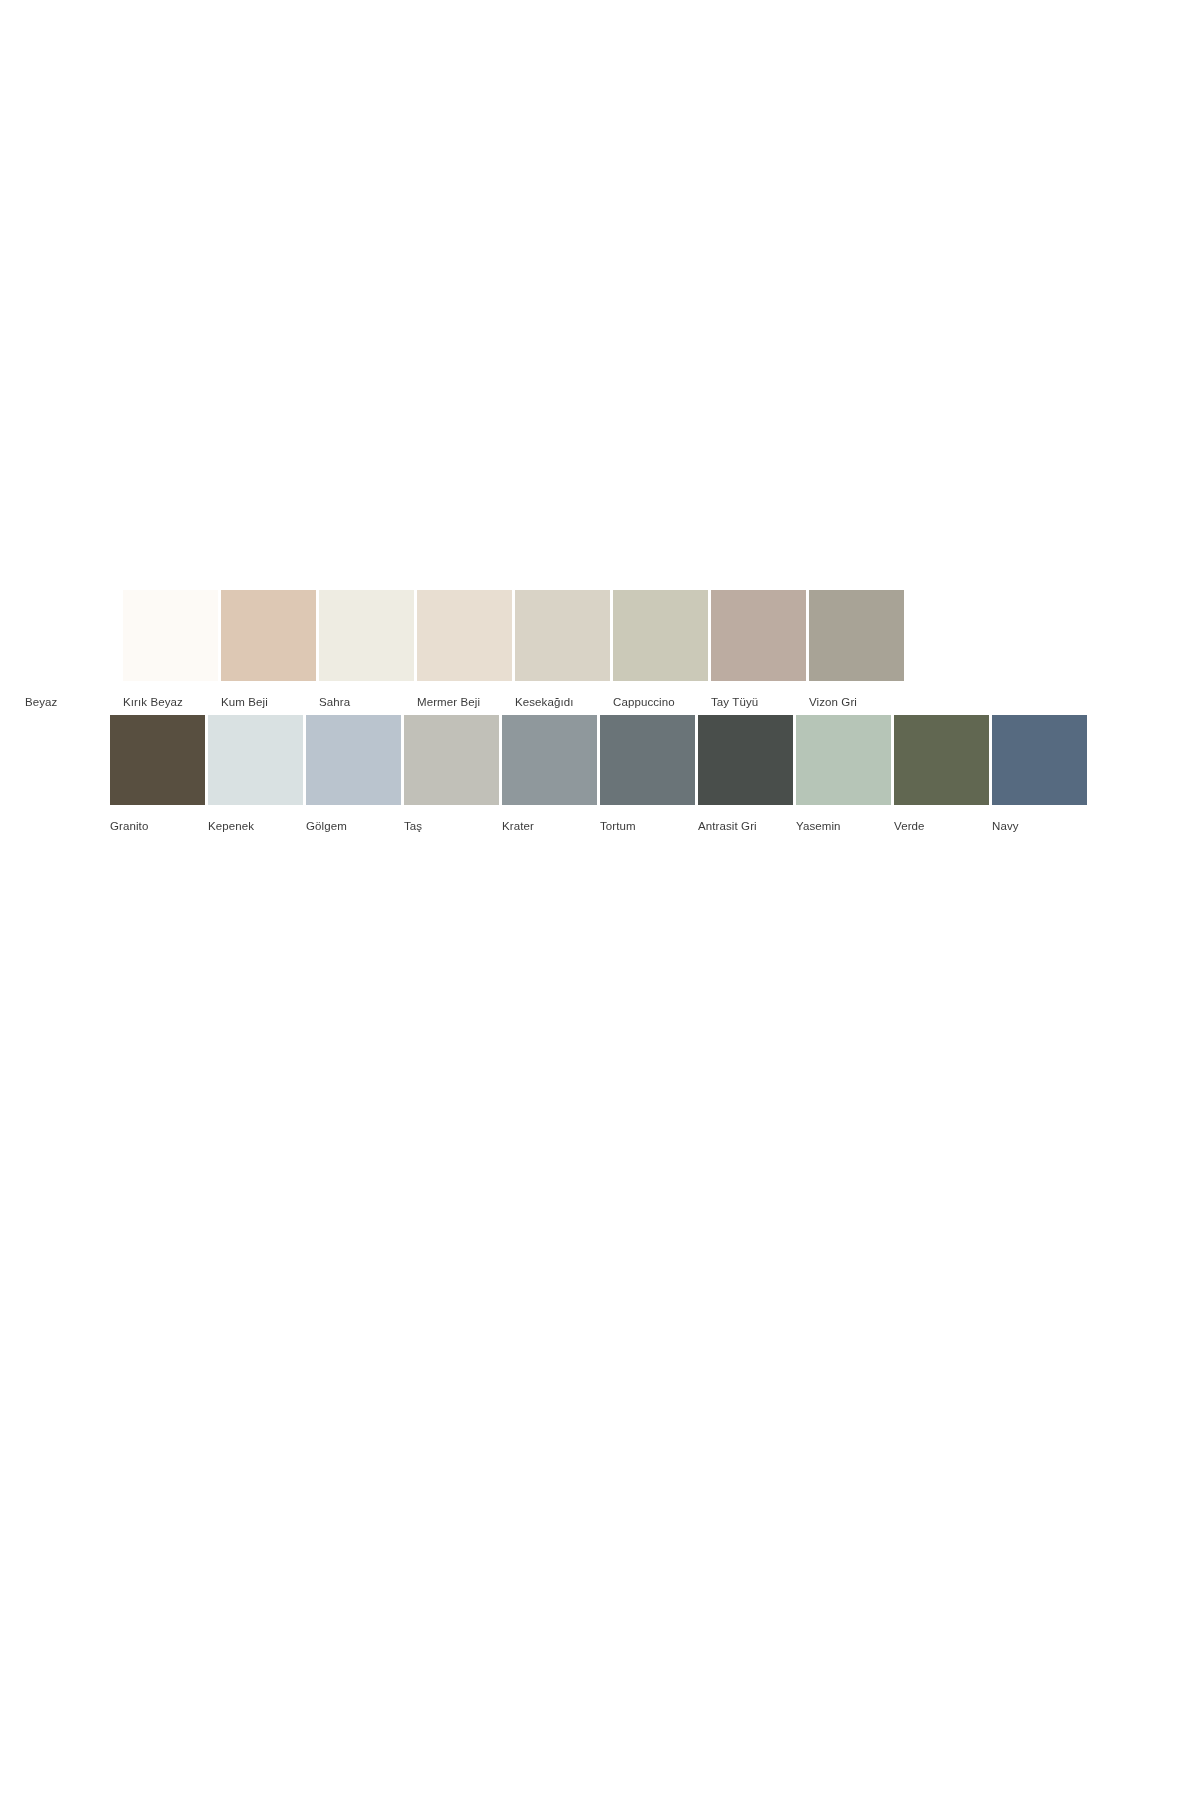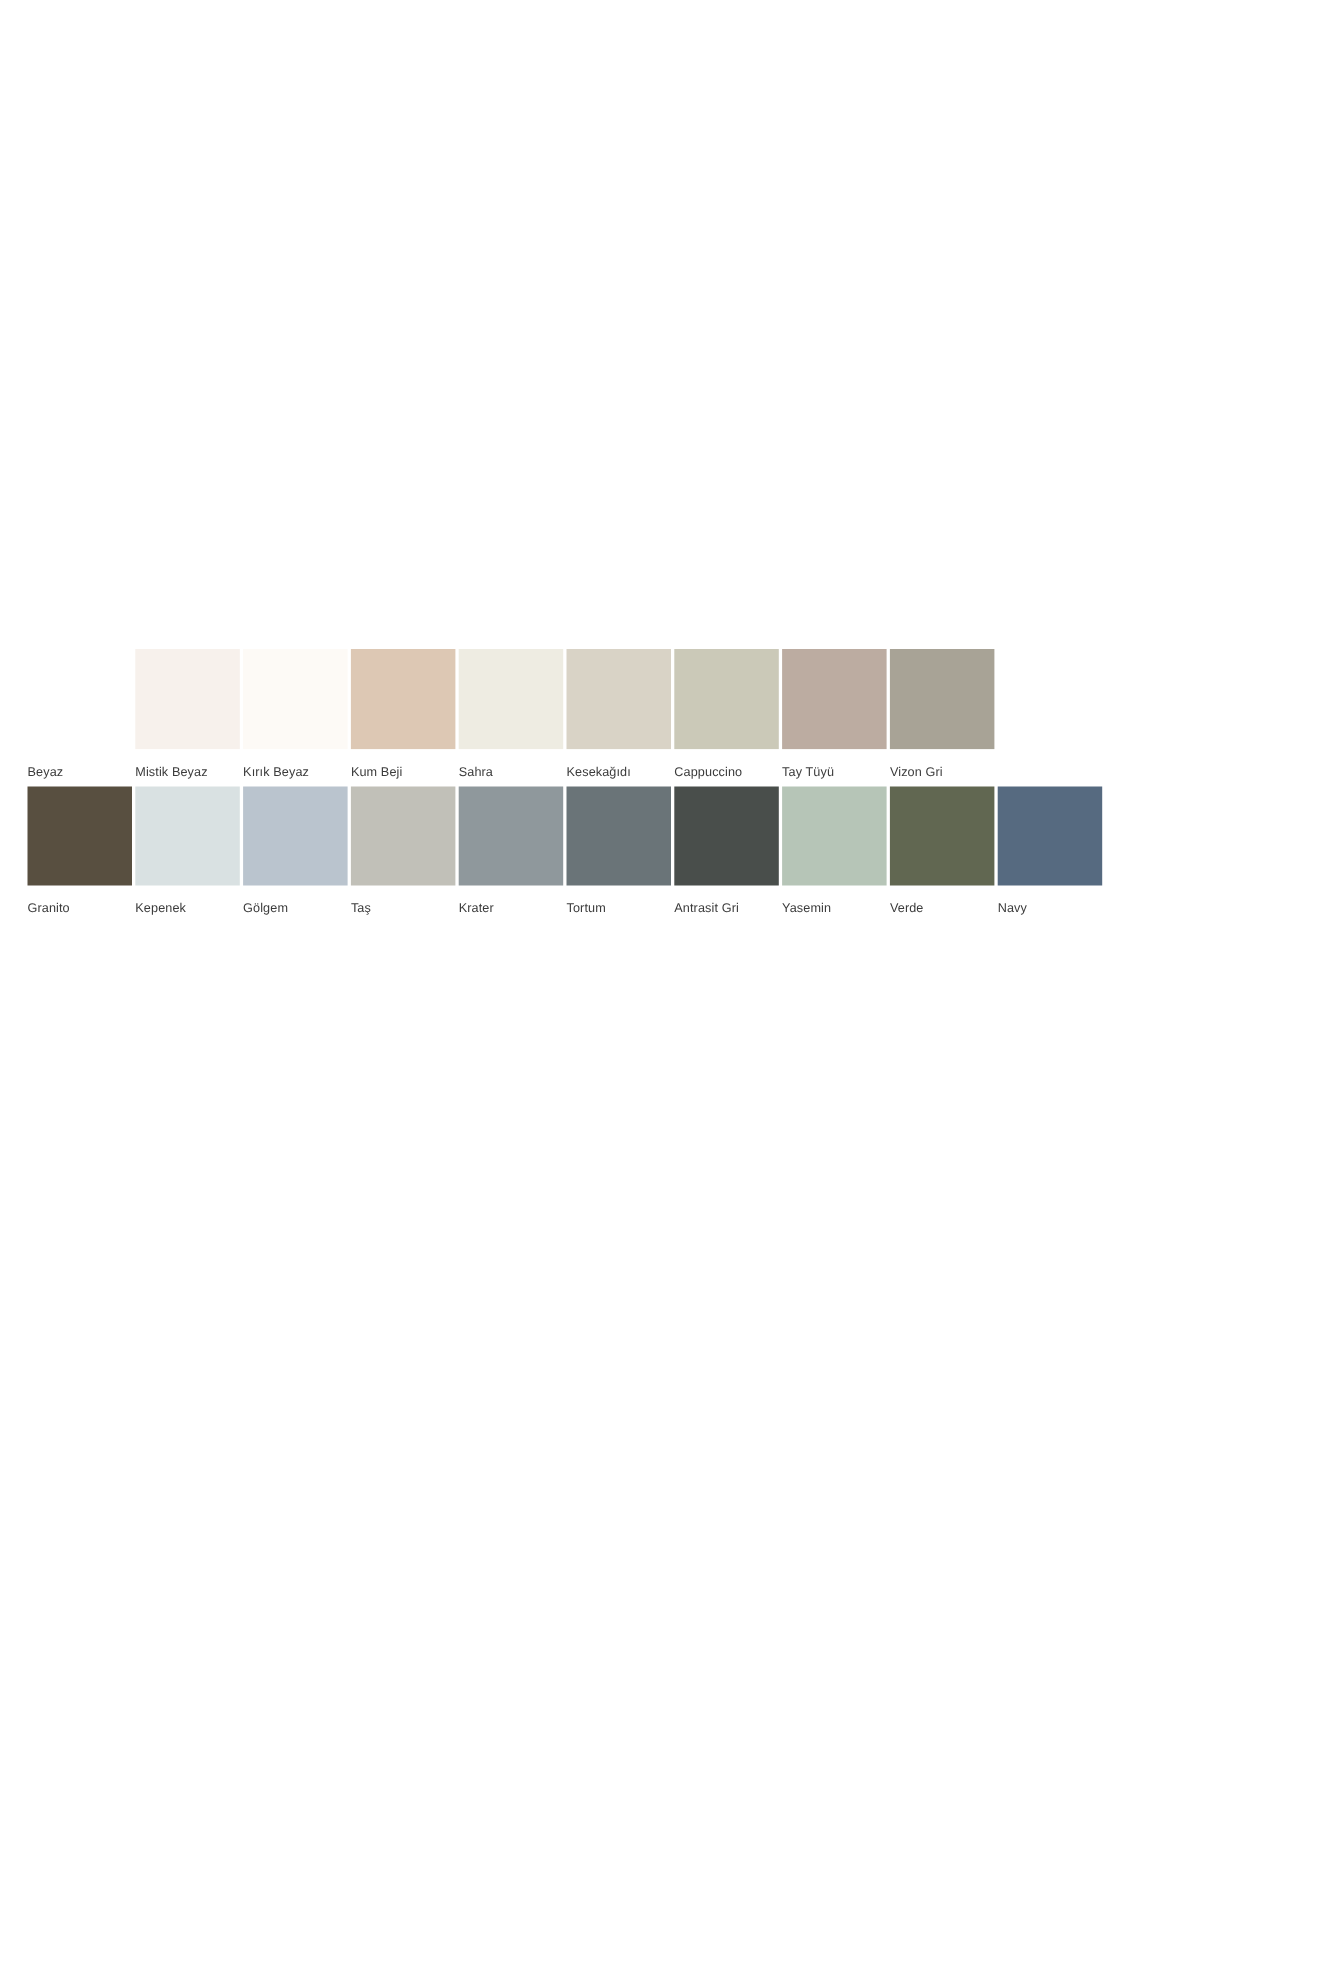--- a/index.html
+++ b/index.html
@@ -34,20 +34,21 @@
   .row-1 {
     left: 25px;
     top: 590px;
     width: 1150px;
   }
 
   .row-2 {
     left: 25px;
     top: 715px;
     width: 1150px;
+    justify-content: center;
   }
 
   .swatch-cell {
     width: 94px;
     margin-right: 4px;
     box-sizing: border-box;
   }
   .swatch-cell:last-child {
     margin-right: 0;
   }
@@ -84,40 +85,40 @@
 <div class="palette-board">
 
   <div class="row row-1">
 
     <div class="swatch-cell">
       <span class="swatch-chip" style="background-color: rgb(255, 255, 255);"></span>
       <span class="swatch-label" style="color: rgb(59, 59, 59);">Beyaz</span>
     </div>
 
 
-    <div class="swatch-cell">
-      <span class="swatch-chip" style="background-color: rgb(247, 241, 236);"></span>
-      <span class="swatch-label" style="color: rgb(59, 59, 59);">Mistik Beyaz</span>
-    </div>
 
     <div class="swatch-cell">
       <span class="swatch-chip" style="background-color: rgb(253, 250, 246);"></span>
       <span class="swatch-label" style="color: rgb(59, 59, 59);">Kırık Beyaz</span>
     </div>
 
     <div class="swatch-cell">
       <span class="swatch-chip" style="background-color: rgb(221, 200, 180);"></span>
       <span class="swatch-label" style="color: rgb(59, 59, 59);">Kum Beji</span>
     </div>
 
     <div class="swatch-cell">
       <span class="swatch-chip" style="background-color: rgb(238, 236, 226);"></span>
       <span class="swatch-label" style="color: rgb(59, 59, 59);">Sahra</span>
     </div>
 
+    <div class="swatch-cell">
+      <span class="swatch-chip" style="background-color: rgb(232, 222, 209);"></span>
+      <span class="swatch-label" style="color: rgb(59, 59, 59);">Mermer Beji</span>
+    </div>
 
     <div class="swatch-cell">
       <span class="swatch-chip" style="background-color: rgb(217, 211, 198);"></span>
       <span class="swatch-label" style="color: rgb(59, 59, 59);">Kesekağıdı</span>
     </div>
 
     <div class="swatch-cell">
       <span class="swatch-chip" style="background-color: rgb(203, 201, 184);"></span>
       <span class="swatch-label" style="color: rgb(59, 59, 59);">Cappuccino</span>
     </div>

